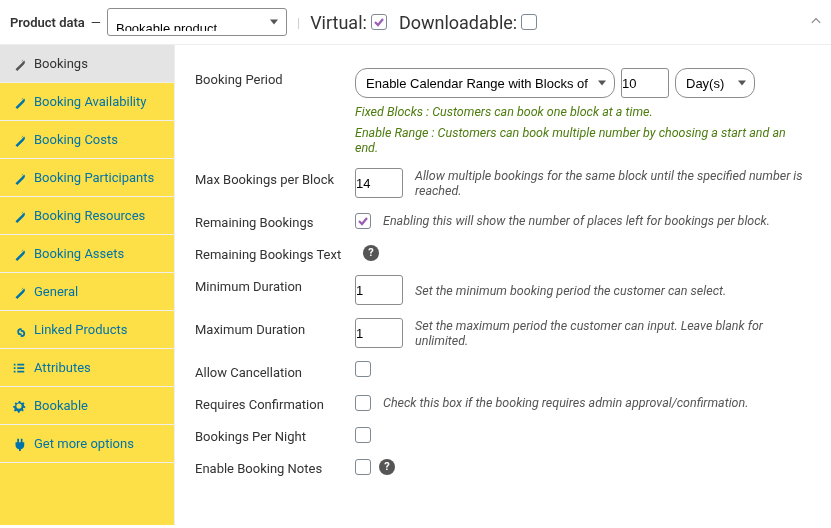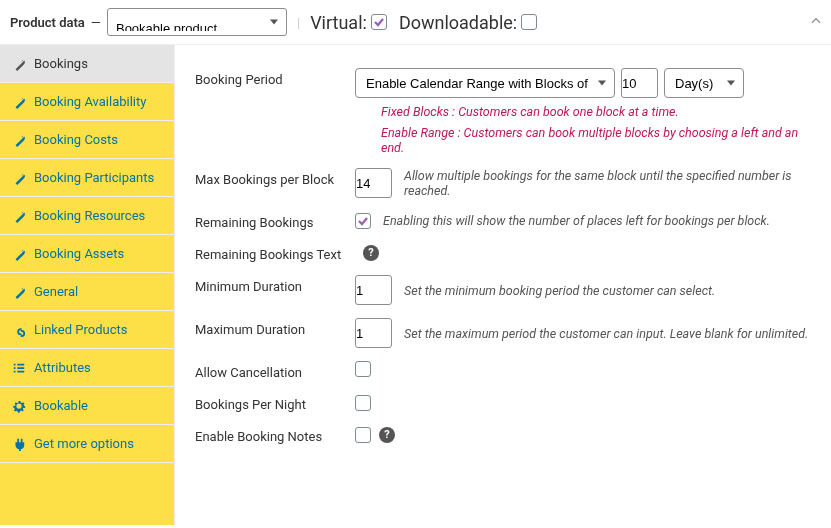--- a/index.html
+++ b/index.html
@@ -20,25 +20,25 @@
   .sidebar { width: 175px; border-right: 1px solid #eee; background:#fde047;}
   .tab { display:flex; align-items:center; gap:8px; padding: 11px 12px; color:#0073aa; border-bottom:1px solid #eee; cursor:pointer; }
   .tab.active { background:#e4e4e4; color:#333; border-left:0;}
   .tab-icon { width:14px; height:14px; flex-shrink:0; }
   .tab-icon svg{width:100%;height:100%;display:block;}
   .content { flex:1; padding: 10px 0 20px 20px; color:#333;}
   .row { display:flex; padding: 13px 0 0 0; justify-content: center; }
   .row-label { width: 160px; padding-top:4px; color:#333;}
   .row-body { flex:1; padding-right:20px;}
   .inline-controls { display:flex; gap:6px; align-items:center;}
-  .sel { border:1px solid #8c8c8c; border-radius:4px; padding:5px 26px 5px 10px; font-size:13px; background:#fff; appearance:none; height:30px;}
-  .small-input { border:1px solid #8c8c8c; border-radius:3px; padding:5px 0; font-size:13px; width:37px; height:30px; text-align:left;}
+  .sel { border:1px solid #8c8c8c; border-radius:12px; padding:5px 26px 5px 10px; font-size:13px; background:#fff; appearance:none; height:30px;}
+  .small-input { border:1px solid #8c8c8c; border-radius:3px; padding:5px 0; font-size:13px; width:48px; height:30px; text-align:left;}
   .text-input { border:1px solid #8c8c8c; border-radius:3px; padding:5px 8px; font-size:13px; width:100px; height:30px;}
   .help-inline { font-style: italic; color:#555; font-size:12.5px; margin-left:12px;}
-  .subtext { font-style: italic; color:#be185d; font-size:12.5px; margin-top:6px;margin-left:26px;}
+  .subtext { font-style: italic; color:#4d7c0f; font-size:12.5px; margin-top:6px;}
   .q-icon { width:16px;height:16px;display:inline-flex;align-items:center;justify-content:center;border-radius:50%;background:#555;color:#fff;font-size:11px;font-weight:bold;margin-left:8px;cursor:pointer;}
 </style>
 </head>
 <body>
 
 <div class="header">
   <span class="header-label">Product data</span>
   <span class="header-dash">—</span>
   <span class="select-wrap">
     <select class="">
@@ -161,21 +161,21 @@
 
     <div class="row">
       <div class="row-label">Booking Period</div>
       <div class="row-body">
         <div class="inline-controls">
           <span class="select-wrap"><select class="sel" style="min-width:260px"><option>Enable Calendar Range with Blocks of</option></select></span>
           <input class="small-input" value="10" style="">
           <span class="select-wrap"><select class="sel" style="min-width:80px"><option>Day(s)</option></select></span>
         </div>
         <div class="subtext">Fixed Blocks : Customers can book one block at a time.</div>
-        <div class="subtext">Enable Range : Customers can book multiple blocks by choosing a left and an end.</div>
+        <div class="subtext">Enable Range : Customers can book multiple number by choosing a start and an end.</div>
       </div>
     </div>
 
     <div class="row">
       <div class="row-label">Max Bookings per Block</div>
       <div class="row-body" style="display:flex;align-items:center">
         <input class="small-input" value="14" style="">
         <span class="help-inline">Allow multiple bookings for the same block until the specified number is reached.</span>
       </div>
     </div>
@@ -213,20 +213,27 @@
         <input class="small-input" value="1" style="">
         <span class="help-inline">Set the maximum period the customer can input. Leave blank for unlimited.</span>
       </div>
     </div>
 
     <div class="row">
       <div class="row-label">Allow Cancellation</div>
       <div class="row-body"><span class="chk"></span></div>
     </div>
 
+    <div class="row">
+      <div class="row-label">Requires Confirmation</div>
+      <div class="row-body" style="display:flex;align-items:center">
+        <span class="chk"></span>
+        <span class="help-inline">Check this box if the booking requires admin approval/confirmation.</span>
+      </div>
+    </div>
 
     <div class="row">
       <div class="row-label">Bookings Per Night</div>
       <div class="row-body" style="display:flex;align-items:flex-start">
         <span class="chk" style="flex-shrink:0;margin-top:2px"></span>
       </div>
     </div>
 
     <div class="row">
       <div class="row-label">Enable Booking Notes</div>

